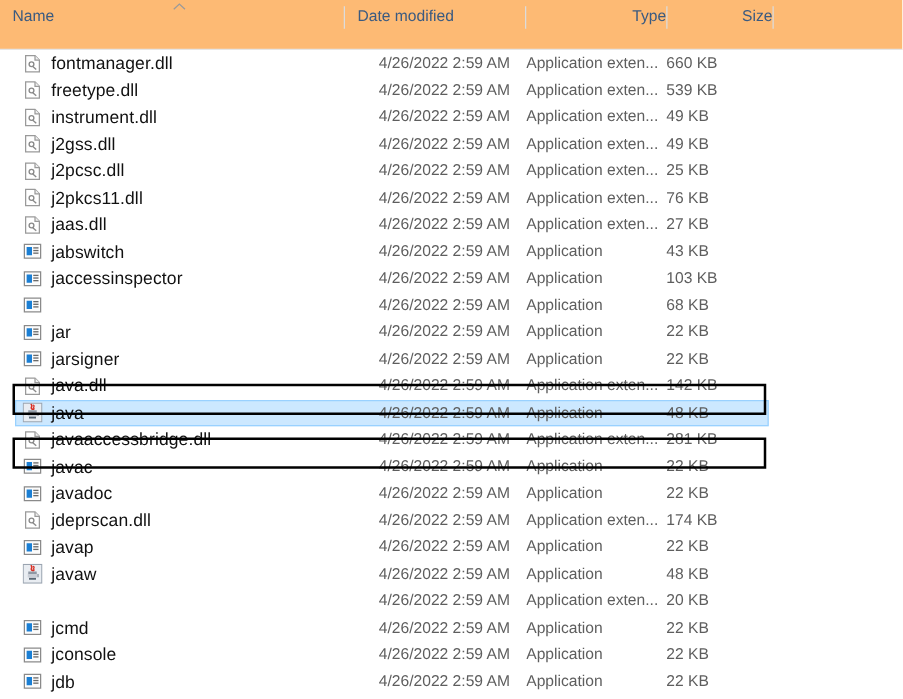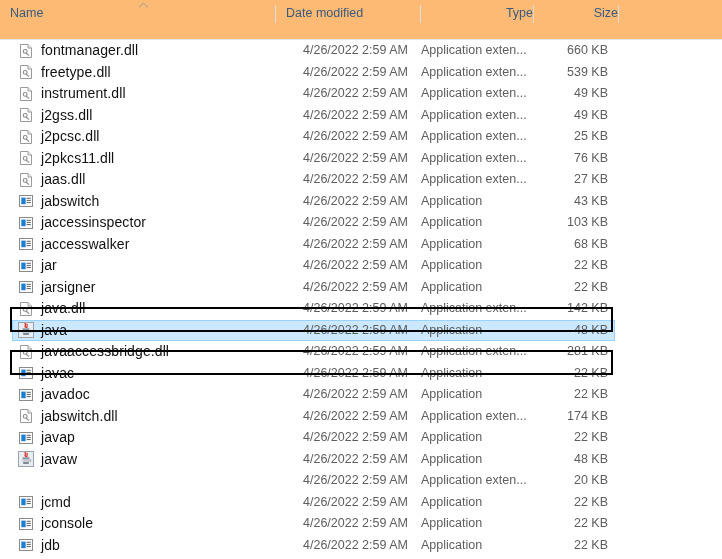--- a/index.html
+++ b/index.html
@@ -92,21 +92,21 @@
     line-height: 21.5px;
     font-size: 12.5px;
     color: #111111;
     white-space: nowrap;
     overflow: hidden;
     box-sizing: border-box;
   }
   .cell.name   { left: 18px;  width: 250px; }
   .cell.date   { left: 276px; width: 140px; color: #5e5e5e; margin-left: 27px; }
   .cell.type   { left: 421px; width: 108px; color: #5e5e5e; }
-  .cell.size   { left: 533px; width: 80px;  color: #5e5e5e; text-align: right; padding-right: 5px; }
+  .cell.size   { left: 533px; width: 80px;  color: #5e5e5e; padding-right: 5px; }
 
   .name-inner {
     display: flex;
     align-items: center;
     height: 21.5px;
   }
   .fname {
     margin-left: 7px;
     font-size: 14px;
     color: #111111;
@@ -363,21 +363,20 @@
                 <rect x="1.5" y="2.5" width="13" height="11" fill="#ffffff" stroke="#8a8a8a" stroke-width="1"></rect>
                 <rect x="2.5" y="3.5" width="11" height="9" fill="#fbfbfb"></rect>
                 <rect x="3.3" y="4.6" width="4.3" height="6.6" fill="#1b7fd4"></rect>
                 <g fill="#6a6a6a">
                   <rect x="8.6" y="4.8" width="4.2" height="1.05"></rect>
                   <rect x="8.6" y="6.9" width="4.2" height="1.05"></rect>
                   <rect x="8.6" y="9.0" width="4.2" height="1.05"></rect>
                 </g>
               </svg>
             </span>
-            <span class="fname">jaccesswalker</span>
           </div>
         </div>
         <div class="cell date">4/26/2022 2:59 AM</div>
         <div class="cell type">Application</div>
         <div class="cell size">68 KB</div>
       </div>
       <div class="row">
         <div class="cell name">
           <div class="name-inner">
             <span class="ficon">
@@ -533,21 +532,21 @@
             <span class="ficon">
               <svg width="16" height="16" viewBox="0 0 16 16" xmlns="http://www.w3.org/2000/svg">
                 <path d="M2.5 1.5 H10 L13.5 5 V14.5 H2.5 Z" fill="#ffffff" stroke="#9a9a9a" stroke-width="1"></path>
                 <path d="M10 1.5 L10 5 L13.5 5" fill="#f0f0f0" stroke="#9a9a9a" stroke-width="1"></path>
                 <g fill="#8a8a8a">
                   <circle cx="7.2" cy="8.4" r="1.9" fill="none" stroke="#8a8a8a" stroke-width="1.1"></circle>
                   <rect x="8.4" y="9.6" width="4.0" height="1.1" transform="rotate(42 8.4 9.6)"></rect>
                 </g>
               </svg>
             </span>
-            <span class="fname">jabswitch.dll</span>
+            <span class="fname">jdeprscan.dll</span>
           </div>
         </div>
         <div class="cell date">4/26/2022 2:59 AM</div>
         <div class="cell type">Application exten...</div>
         <div class="cell size">174 KB</div>
       </div>
       <div class="row">
         <div class="cell name">
           <div class="name-inner">
             <span class="ficon">

